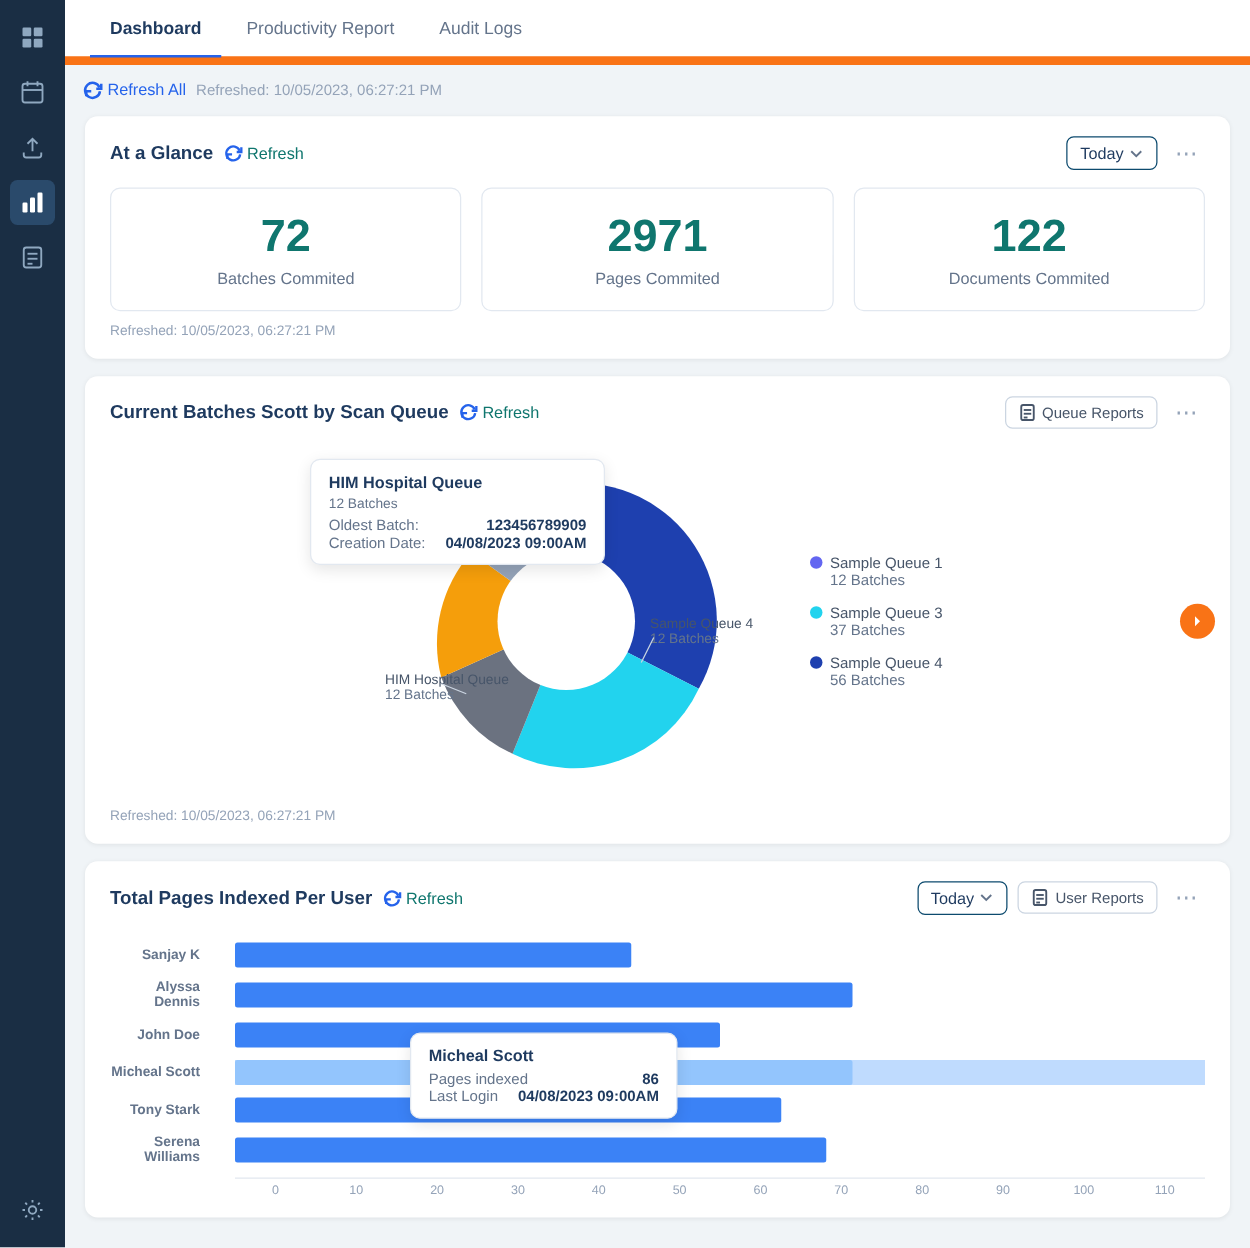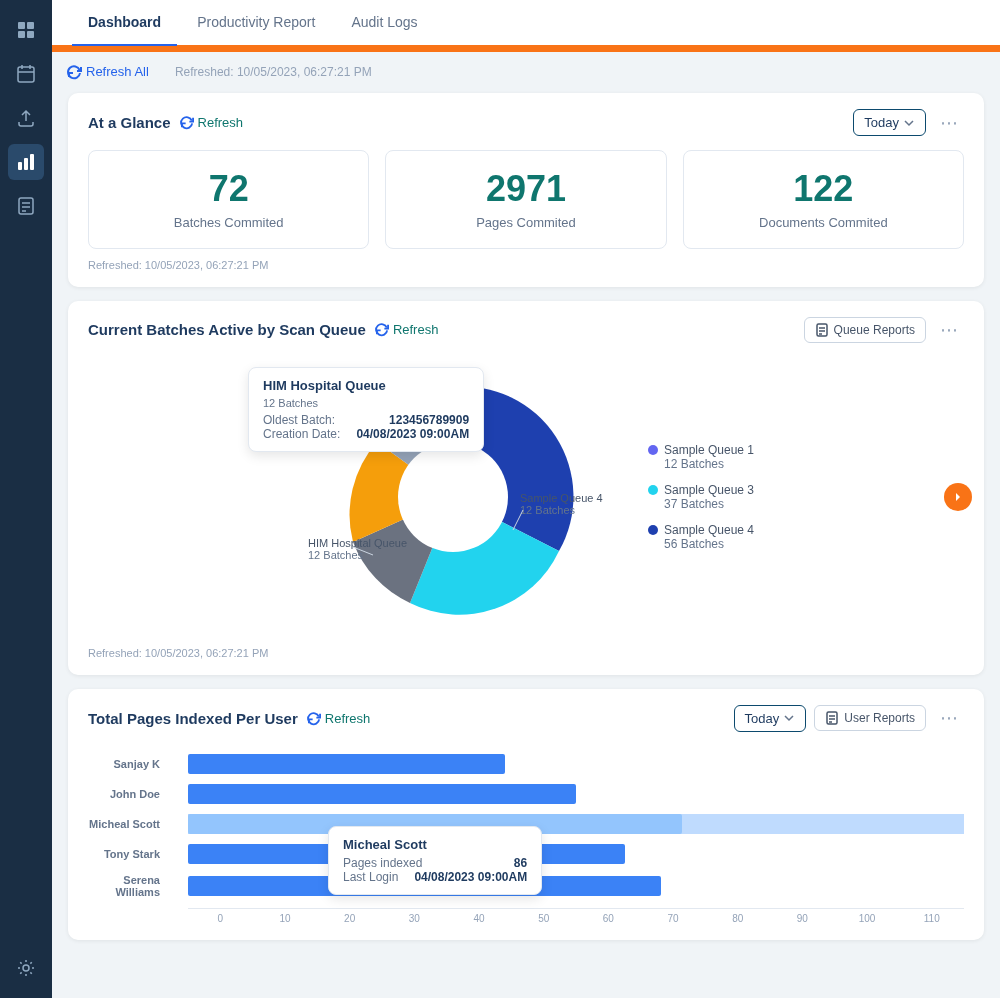--- a/index.html
+++ b/index.html
@@ -67,21 +67,21 @@
       padding: 12px 16px;
       display: flex;
       flex-direction: column;
       gap: 14px;
     }
 
     
     .refresh-all-bar {
       display: flex;
       align-items: center;
-      gap: 26px;
+      gap: 8px;
       font-size: 13px;
       color: #475569;
     }
     .refresh-all-btn {
       display: flex; align-items: center; gap: 4px;
       color: #2563eb; cursor: pointer; font-size: 13px; font-weight: 500;
       background: none; border: none;
     }
     .refresh-ts { color: #94a3b8; font-size: 12px; }
 
@@ -332,21 +332,21 @@
           <div class="stat-value">122</div>
           <div class="stat-label">Documents Commited</div>
         </div>
       </div>
       <div class="refreshed-ts">Refreshed: 10/05/2023, 06:27:21 PM</div>
     </div>
 
     <div class="card">
       <div class="card-header">
         <div class="card-title-row">
-          <span class="card-title">Current Batches Active by Scan Queue</span>
+          <span class="card-title">Current Batches Scott by Scan Queue</span>
           <button class="refresh-btn">
             <svg width="13" height="13" viewBox="0 0 14 14" fill="none" stroke="#2563eb" stroke-width="2">
               <path d="M13 2v4H9"></path>
                 <path d="M1 12v-4h4"></path>
               <path d="M11.6 5A6 6 0 1012 8"></path>
             </svg>
             <span>Refresh</span>
           </button>
         </div>
         <div class="card-actions">
@@ -487,20 +487,26 @@
             <span class="tooltip-label">Last Login</span>
             <span class="tooltip-val">04/08/2023 09:00AM</span>
           </div>
         </div>
 
         <div class="bar-chart-area" id="bar-chart">
             <div class="bar-row">
       <div class="bar-label">Sanjay K</div>
       <div class="bar-track" style="">
         <div class="bar-fill" style="width:40.909090909090914%;"></div>
+      </div>
+    </div>
+            <div class="bar-row">
+      <div class="bar-label">Alyssa Dennis</div>
+      <div class="bar-track" style="">
+        <div class="bar-fill" style="width:63.63636363636363%;"></div>
       </div>
     </div>
             <div class="bar-row">
       <div class="bar-label">John Doe</div>
       <div class="bar-track" style="">
         <div class="bar-fill" style="width:50%;"></div>
       </div>
     </div>
             <div class="bar-row">
       <div class="bar-label">Micheal Scott</div>

